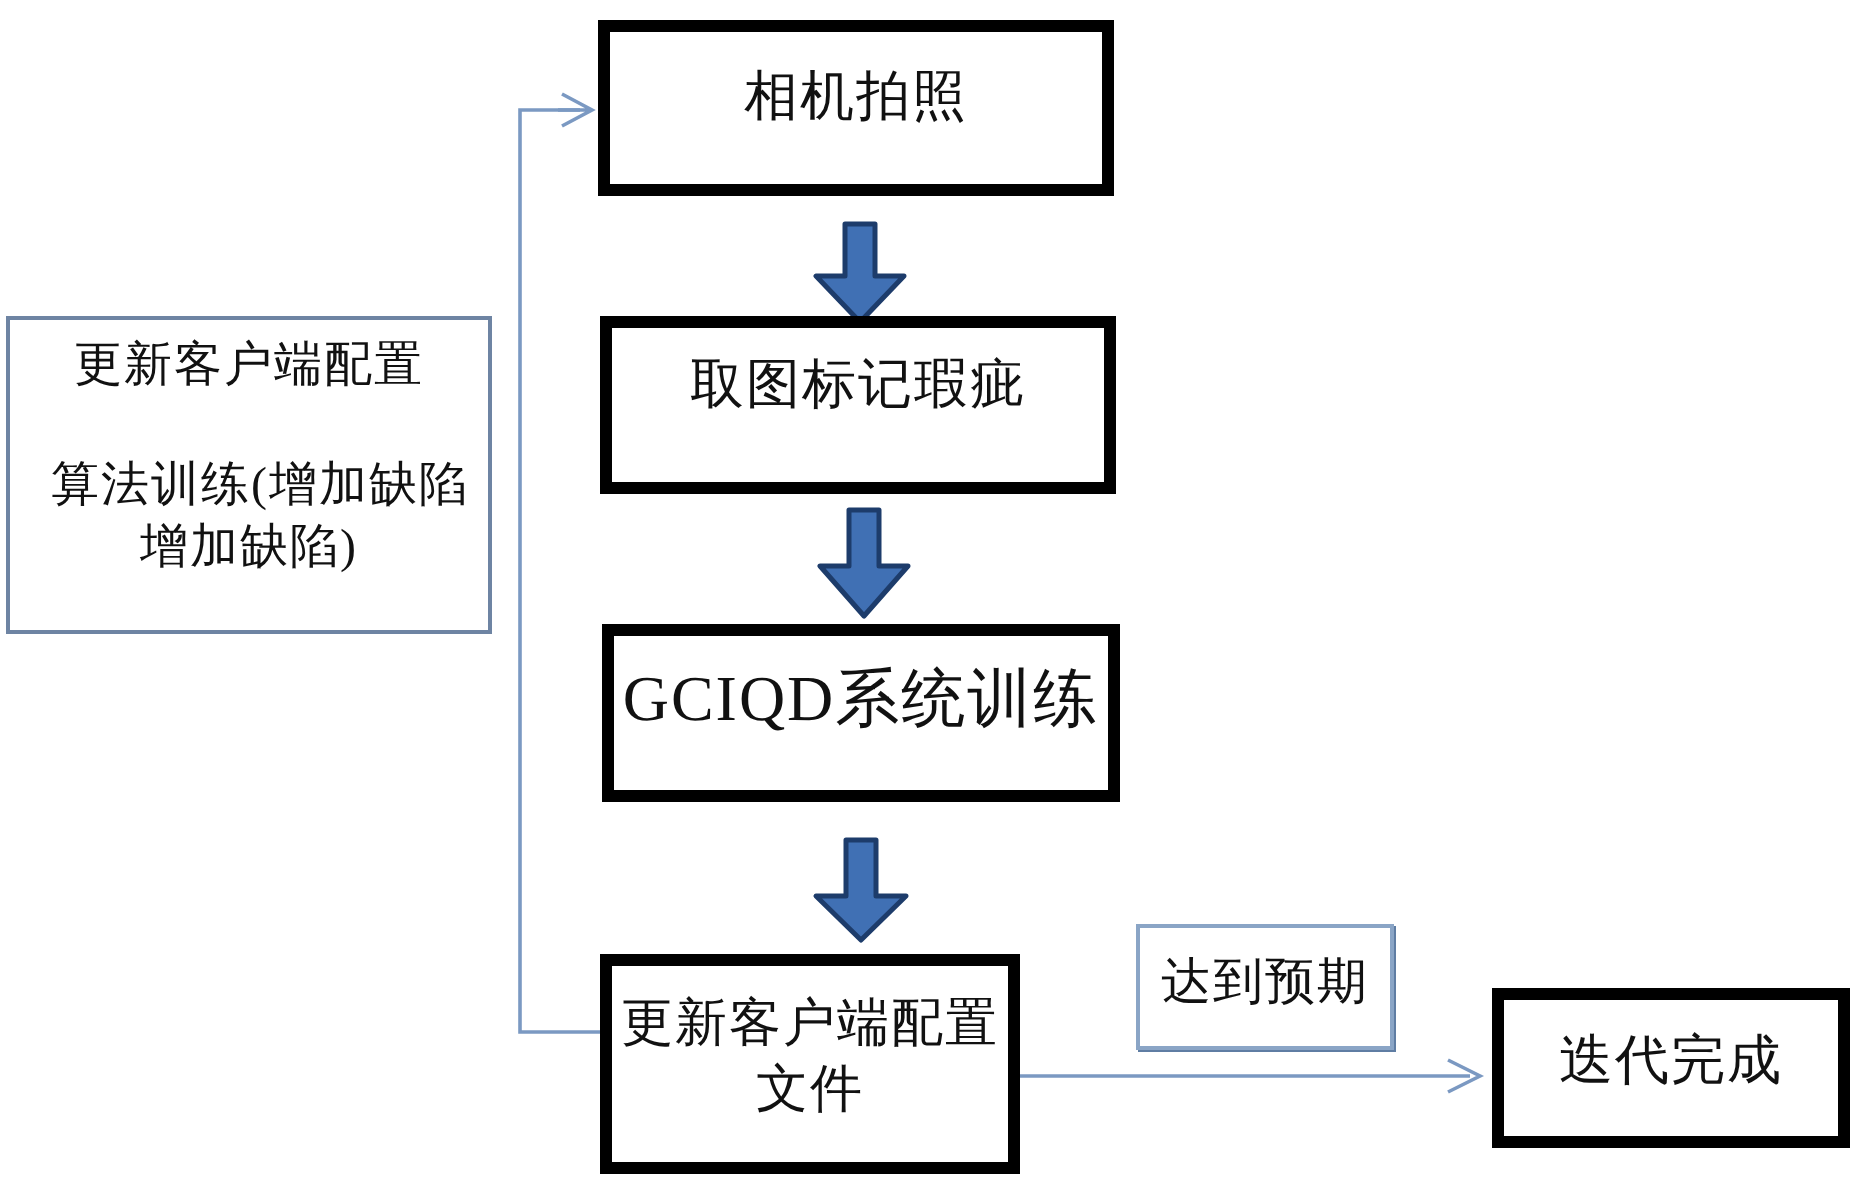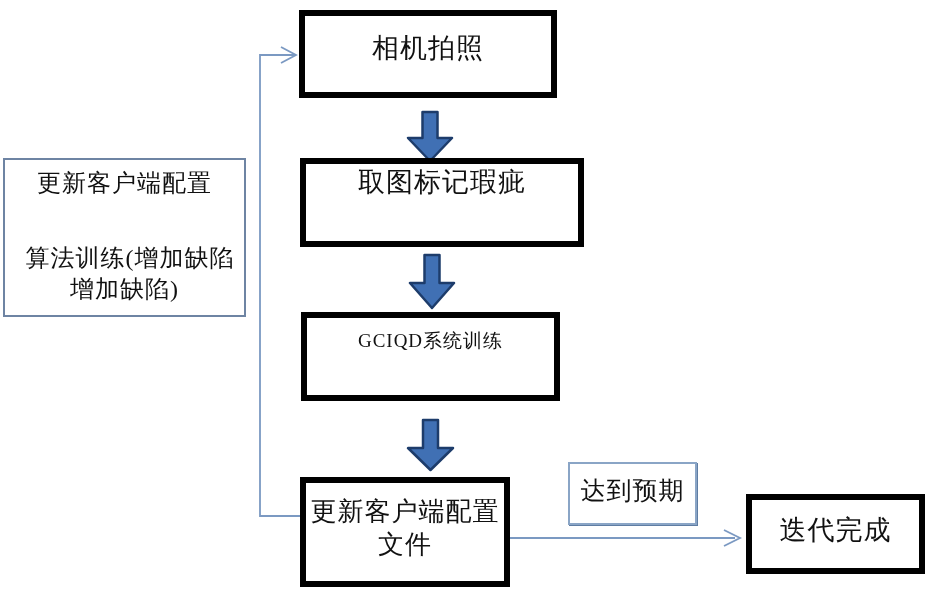--- a/index.html
+++ b/index.html
@@ -31,33 +31,33 @@
   }
   .node .lbl {
     display: block;
     letter-spacing: 1px;
   }
   
   .thick {
     border: 6px solid #000000;
   }
   #box-camera  { left: 299px; top: 10px;  width: 258px; height: 88px;  font-size: 27px; padding-top: 14px; }
-  #box-mark    { left: 300px; top: 158px; width: 284px; height: 89px;  font-size: 27px; padding-top: 0; }
-  #box-train   { left: 301px; top: 312px; width: 259px; height: 89px;  font-size: 19px; padding-top: 10px; }
+  #box-mark    { left: 300px; top: 158px; width: 258px; height: 89px;  font-size: 27px; padding-top: 10px; }
+  #box-train   { left: 301px; top: 312px; width: 259px; height: 89px;  font-size: 32px; padding-top: 10px; }
   #box-update  { left: 300px; top: 477px; width: 210px; height: 110px; font-size: 26px; padding-top: 12px; line-height: 33px; }
   #box-end     { left: 746px; top: 494px; width: 179px; height: 80px;  font-size: 27px; padding-top: 12px; font-family: Liberation Mono, monospace; }
   
   #note-box {
     left: 3px; top: 158px; width: 243px; height: 159px;
     border: 2px solid #6e84a3;
     font-size: 24px;
     padding-top: 8px;
     line-height: 31px;
   }
-  #note-box .note-line2 { margin-top: 44px; padding-left: 11px; }
+  #note-box .note-line2 { margin-top: 29px; padding-left: 11px; }
   
   #cond-box {
     left: 568px; top: 462px; width: 129px; height: 63px;
     border: 2px solid #8aa5c6;
     box-shadow: 1px 1px 0 #5f7da3;
     font-size: 25px;
     padding-top: 10px;
   }
 </style>
 </head>

